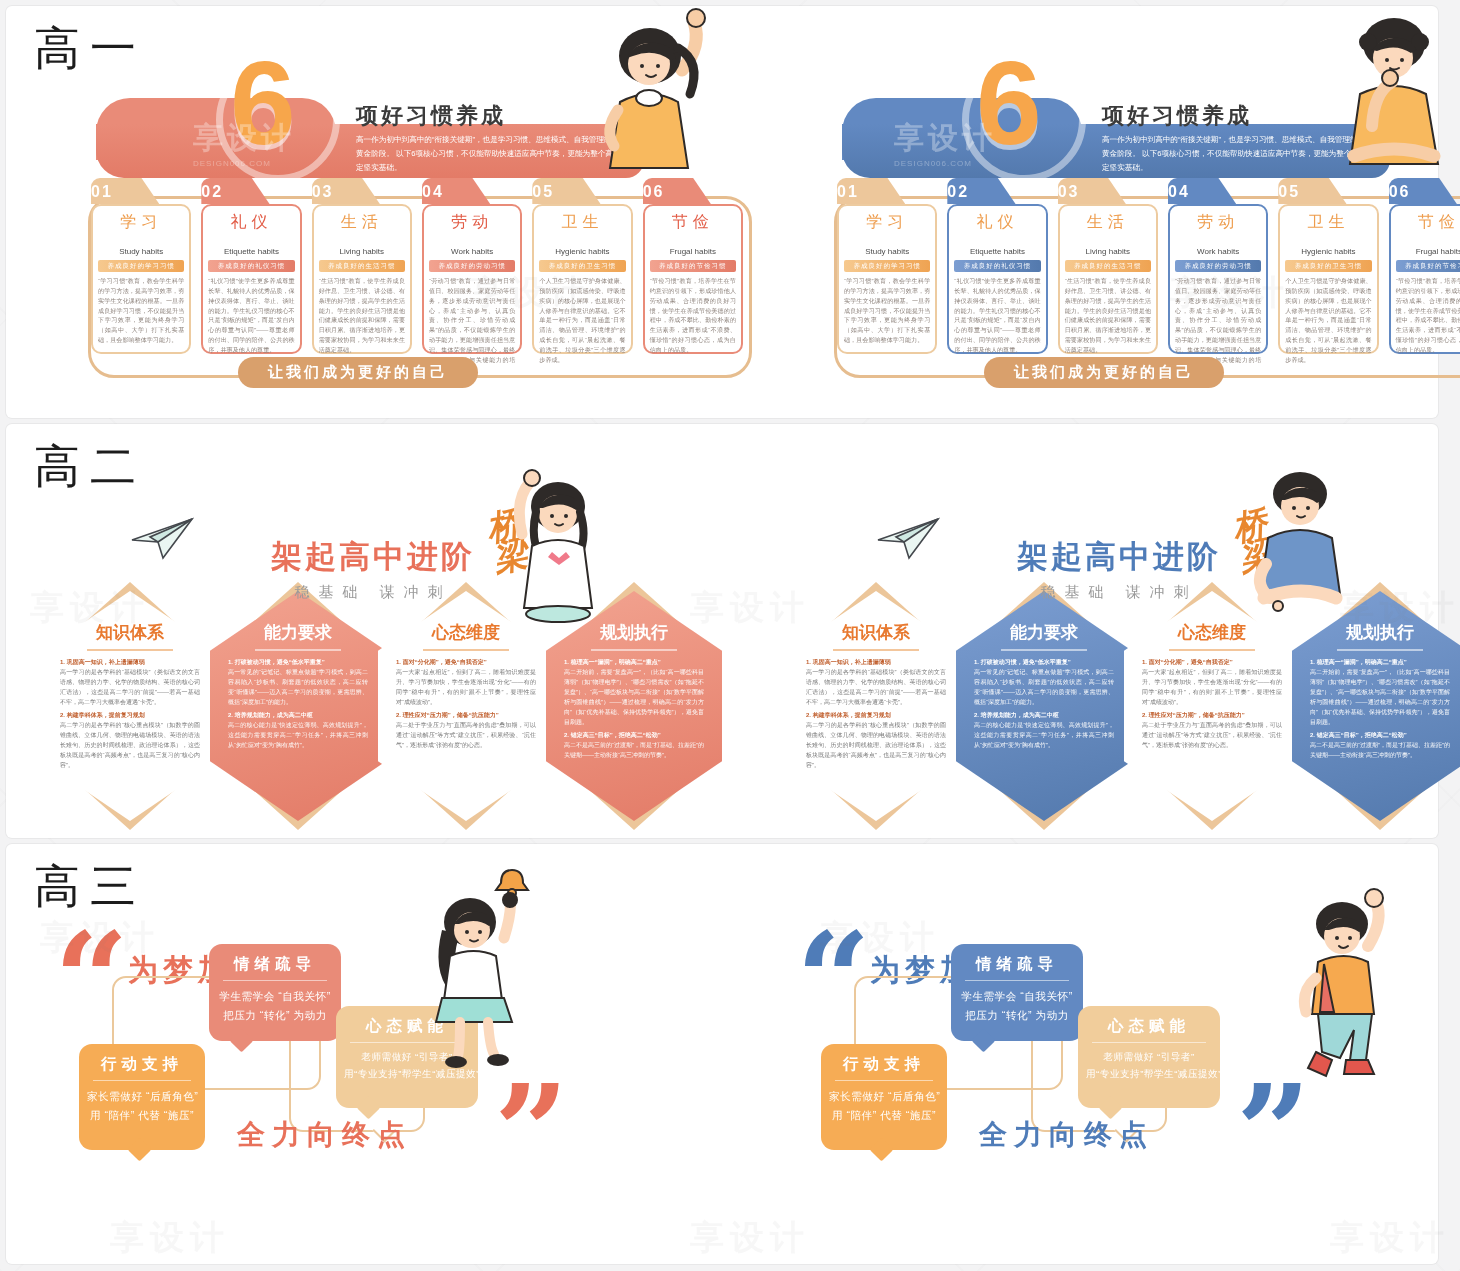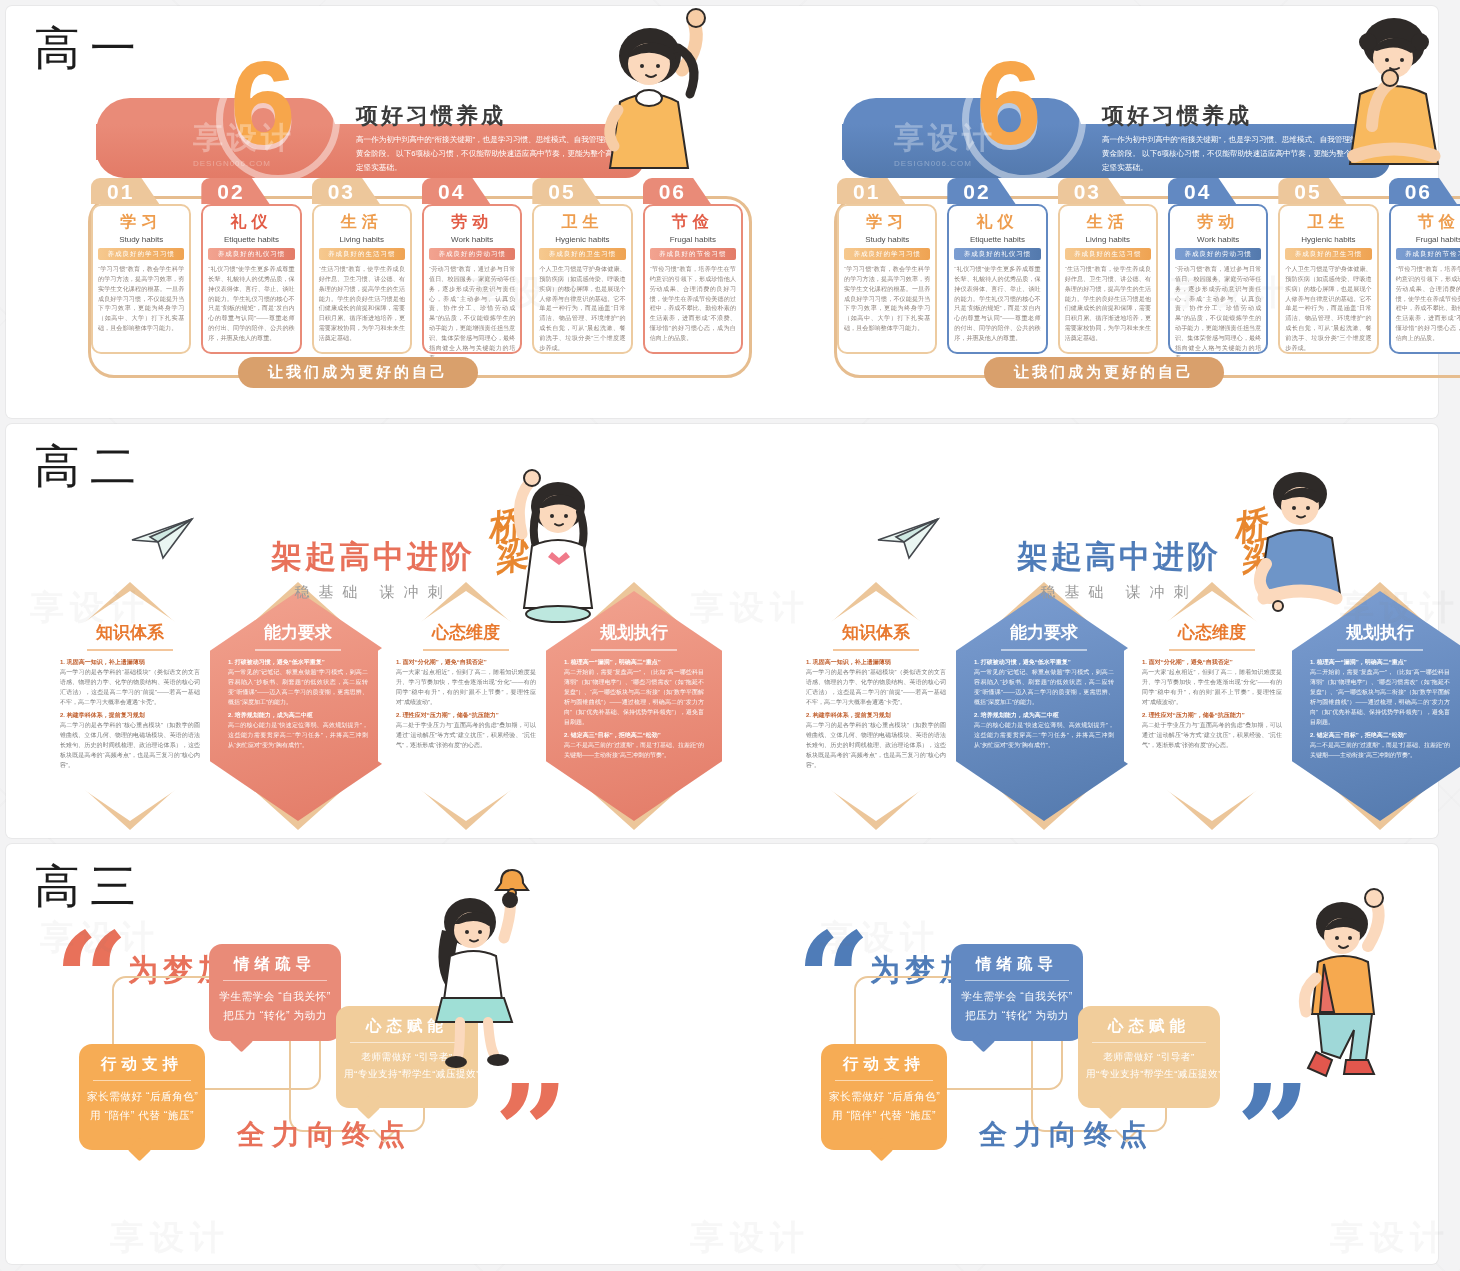--- a/index.html
+++ b/index.html
@@ -21,24 +21,24 @@
   .r1{width:665px;}
   .banner-cap{position:absolute;left:8px;top:92px;width:240px;height:62px;border-radius:34px 34px 0 0;background:var(--primary);}
   .banner-main{position:absolute;left:8px;top:118px;width:548px;height:54px;border-radius:0 18px 18px 28px;background:linear-gradient(180deg,var(--primary),var(--primary-d));}
   .big-num{position:absolute;left:142px;top:38px;font-size:118px;line-height:1;font-weight:800;color:#F7A64B;text-shadow:0 5px 0 rgba(255,255,255,.55);z-index:3;}
   .big-num::before{content:"";position:absolute;left:-14px;top:14px;width:110px;height:110px;border-radius:50%;border:7px solid rgba(255,255,255,.45);z-index:-1;}
   .r1-title{position:absolute;left:268px;top:95px;font-size:22px;font-weight:800;color:#3b3b3b;letter-spacing:3px;z-index:3;}
   .r1-desc{position:absolute;left:268px;top:127px;width:288px;font-size:7.6px;line-height:1.85;color:#fff;z-index:3;}
   .r1-frame{position:absolute;left:0;top:190px;width:658px;height:176px;border:3px solid #E6BD8F;border-radius:26px;}
   .cards{position:absolute;left:3px;top:172px;width:652px;display:flex;gap:10px;}
   .hcard{flex:1;position:relative;}
-  .tab{width:68%;height:26px;border-top-left-radius:9px;clip-path:polygon(0 0,74% 0,100% 100%,0 100%);color:#fff;font-weight:700;font-size:21px;letter-spacing:2px;padding-left:16px;line-height:28px;box-sizing:border-box;}
+  .tab{width:68%;height:26px;border-top-left-radius:9px;clip-path:polygon(0 0,74% 0,100% 100%,0 100%);color:#fff;font-weight:700;font-size:16px;letter-spacing:2px;padding-left:0;line-height:28px;box-sizing:border-box;}
   .cbody{height:150px;background:#fff;border:2px solid;border-radius:10px;padding:6px 5px 4px;box-sizing:border-box;}
-  .ctitle{text-align:center;font-size:16px;font-weight:700;letter-spacing:5px;}
-  .csub{text-align:center;font-size:8px;color:#4d4d4d;margin-top:2px;}
+  .ctitle{text-align:center;font-size:16px;font-weight:400;letter-spacing:5px;}
+  .csub{text-align:center;font-size:8px;color:#4d4d4d;margin-top:14px;}
   .ribbon{margin-top:4px;height:12px;line-height:12px;border-radius:2px;color:#fff;font-size:6.5px;text-align:center;letter-spacing:1px;}
   .cpara{margin-top:4px;font-size:6.1px;line-height:1.62;color:#8a7f78;text-align:justify;}
   .hcard:nth-child(odd) .tab{background:#EDC79B;}
   .hcard:nth-child(odd) .cbody{border-color:#EDCBA0;}
   .hcard:nth-child(odd) .ctitle{color:#EE9D4E;}
   .hcard:nth-child(odd) .ribbon{background:linear-gradient(90deg,#F6C98F,#EFA352);}
   .hcard:nth-child(even) .tab{background:var(--primary);}
   .hcard:nth-child(even) .cbody{border-color:var(--primary);}
   .hcard:nth-child(even) .ctitle{color:var(--card-title-alt);}
   .hcard:nth-child(even) .ribbon{background:linear-gradient(90deg,var(--primary-l),var(--primary-d));}

